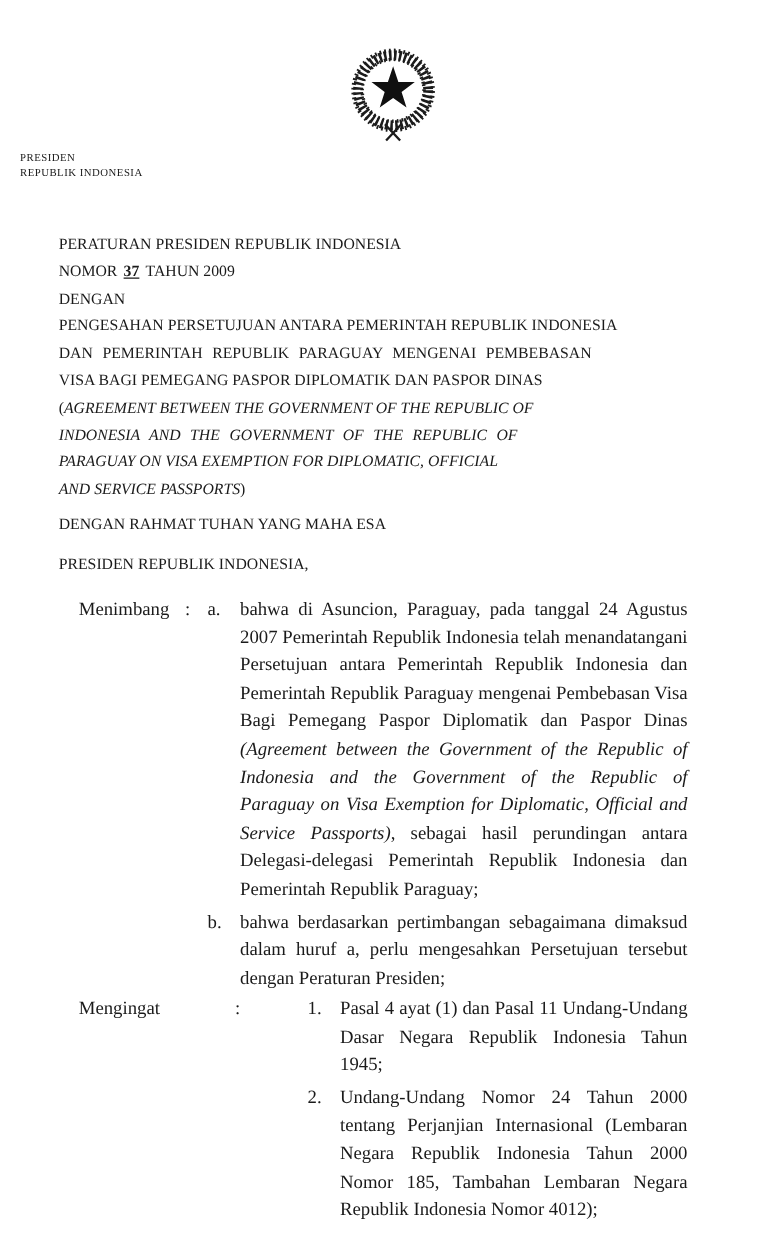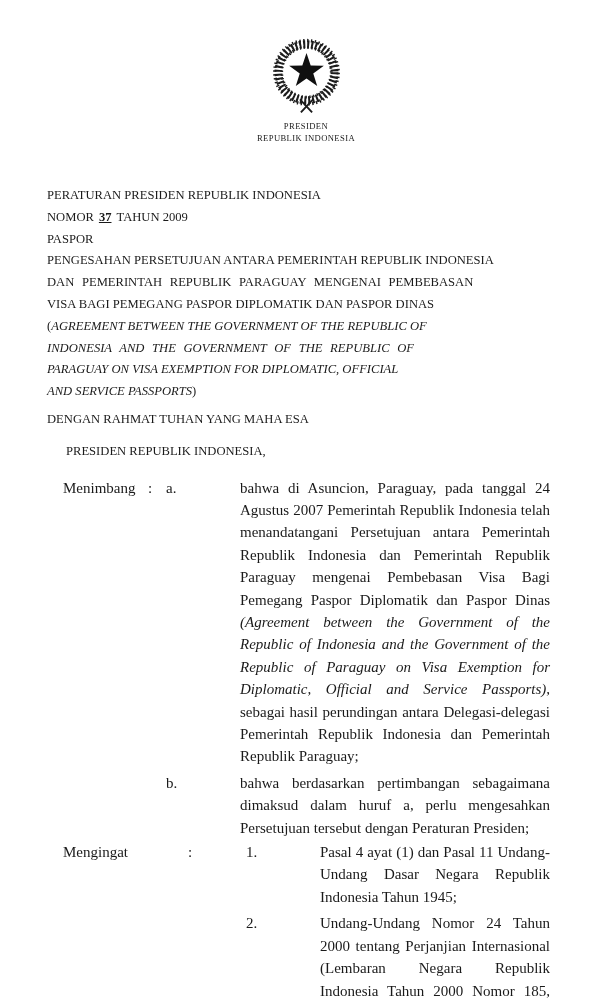--- a/index.html
+++ b/index.html
@@ -10,52 +10,52 @@
     color: #1a1a1a;
     -webkit-font-smoothing: antialiased;
   }
   .page {
     position: relative;
     width: 612px; height: 1008px;
     overflow: hidden;
     background: #ffffff;
   }
   
-  .letterhead { padding-top: 33px; text-align: center; }
+  .letterhead { padding-top: 33px; text-align: left; padding-left: 16px; }
   .emblem-svg { display: block; margin: 0 auto; width: 95px; height: 86px; }
   .institution { margin-top: 2px; font-size: 8.6px; line-height: 11.5px; letter-spacing: 0.4px; }
   
   .title-block {
     margin-top: 41px;
     text-align: left;
     font-size: 12.6px;
     line-height: 21.8px;
     padding-left: 47px;
   }
   .title-line { white-space: nowrap; }
   .nomor-number { font-weight: bold; margin: 15px 5px; text-decoration: underline; }
   .it { font-style: italic; }
   .rm { font-style: normal; }
   .wsp { word-spacing: 4.5px; }
   .invocation { margin-top: 6px; }
-  .authority { margin-top: 10px; margin-left: 19px; }
+  .authority { margin-top: 10px; }
   
   .doc-body {
     margin: 14px 62px 0 63px;
     font-size: 15px;
     line-height: 22.4px;
   }
   .clause { display: flex; align-items: flex-start; }
   .clause-label { width: 85px; flex: 0 0 85px; }
   .clause-colon { width: 18px; flex: 0 0 18px; }
   .clause-items { flex: 1 1 auto; min-width: 0; }
   .item { display: flex; align-items: flex-start; margin-bottom: 4px; }
   .item:last-child { margin-bottom: 0; }
   .item-marker { width: 26px; flex: 0 0 26px; }
-  .item-text { flex: 1 1 auto; min-width: 0; text-align: justify; margin-left: 48px; }
+  .item-text { flex: 1 1 auto; min-width: 0; text-align: justify; }
   .clause + .clause { margin-top: 2px; gap: 40px; }
   
   .decision {
     margin: 30px 62px 0 0;
     font-size: 12.6px;
   }
 </style>
 </head>
 <body>
 
@@ -73,21 +73,21 @@
     </svg>
     <div class="institution">
       <div>PRESIDEN</div>
       <div>REPUBLIK INDONESIA</div>
     </div>
   </div>
 
   <div class="title-block">
     <div class="title-line">PERATURAN PRESIDEN REPUBLIK INDONESIA</div>
     <div class="title-line"><span>NOMOR</span><span class="nomor-number">37</span><span>TAHUN 2009</span></div>
-    <div class="title-line">PASPOR</div>
+    <div class="title-line">DENGAN</div>
     <div class="title-line">PENGESAHAN PERSETUJUAN ANTARA PEMERINTAH REPUBLIK INDONESIA</div>
     <div class="title-line wsp">DAN PEMERINTAH REPUBLIK PARAGUAY MENGENAI PEMBEBASAN</div>
     <div class="title-line">VISA BAGI PEMEGANG PASPOR DIPLOMATIK DAN PASPOR DINAS</div>
     <div class="title-line"><span class="rm">(</span><span class="it">AGREEMENT BETWEEN THE GOVERNMENT OF THE REPUBLIC OF</span></div>
     <div class="title-line it wsp">INDONESIA AND THE GOVERNMENT OF THE REPUBLIC OF</div>
     <div class="title-line it">PARAGUAY ON VISA EXEMPTION FOR DIPLOMATIC, OFFICIAL</div>
     <div class="title-line"><span class="it">AND SERVICE PASSPORTS</span><span class="rm">)</span></div>
     <div class="title-line invocation">DENGAN RAHMAT TUHAN YANG MAHA ESA</div>
     <div class="title-line authority">PRESIDEN REPUBLIK INDONESIA,</div>
   </div>

